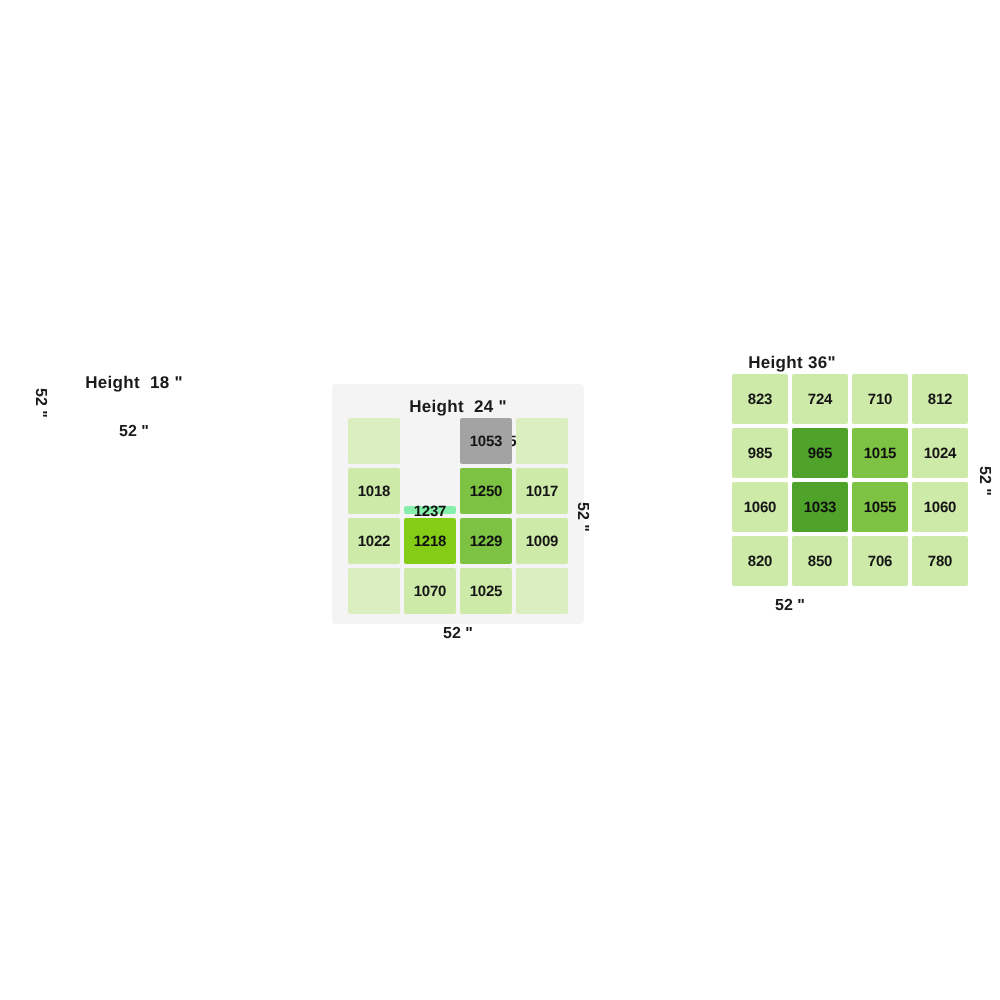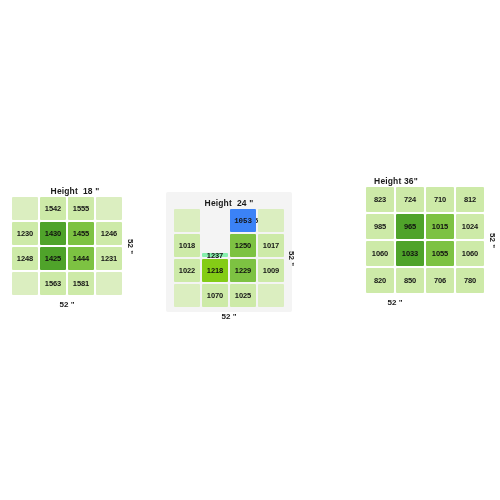--- a/index.html
+++ b/index.html
@@ -114,55 +114,37 @@
 </head>
 <body>
 
 <div id="stage">
 
   <div class="panel" id="panel-0" style="left:12px; top:186px;">
     <div class="panel-bg"></div>
     <div class="panel-inner">
       <div class="panel-title">Height  18 "</div>
       <div class="grid-row-wrap">
-        <div class="grid">
-            <div class="cell empty-cell" style="background: rgb(219, 238, 192);"></div>
-            <div class="cell" style="background: rgb(205, 234, 168);">1542</div>
-            <div class="cell" style="background: rgb(205, 234, 168);">1555</div>
-            <div class="cell empty-cell" style="background: rgb(219, 238, 192);"></div>
-            <div class="cell" style="background: rgb(205, 234, 168);">1230</div>
-            <div class="cell dark" style="background: rgb(79, 163, 42);">1430</div>
-            <div class="cell dark" style="background: rgb(125, 194, 66);">1455</div>
-            <div class="cell" style="background: rgb(205, 234, 168);">1246</div>
-            <div class="cell" style="background: rgb(205, 234, 168);">1248</div>
-            <div class="cell dark" style="background: rgb(79, 163, 42);">1425</div>
-            <div class="cell dark" style="background: rgb(125, 194, 66);">1444</div>
-            <div class="cell" style="background: rgb(205, 234, 168);">1231</div>
-            <div class="cell empty-cell" style="background: rgb(219, 238, 192);"></div>
-            <div class="cell" style="background: rgb(205, 234, 168);">1563</div>
-            <div class="cell" style="background: rgb(205, 234, 168);">1581</div>
-            <div class="cell empty-cell" style="background: rgb(219, 238, 192);"></div>
-          </div>
         <div class="axis-right">
           <span class="rot">52 "</span>
         </div>
       </div>
       <div class="axis-bottom" style="width:110px;">52 "</div>
     </div>
   </div>
 
   <div class="panel" id="panel-1" style="left:166px; top:192px; width:126px; height:120px;">
     <div class="panel-bg" style="background:#f4f4f4;"></div>
     <div class="panel-inner" style="padding:6px 8px 0 8px;">
       <div class="panel-title">Height  24 "</div>
       <div class="grid-row-wrap">
         <div class="grid">
             <div class="cell empty-cell" style="background: rgb(219, 238, 192);"></div>
             <div class="cell" style="background: #d946ef; margin-left: 48px;">1085</div>
-            <div class="cell" style="background: #3b82f6; font-family: Liberation Mono, monospace;">1053</div>
+            <div class="cell" style="background: #a3a3a3;">1053</div>
             <div class="cell empty-cell" style="background: rgb(219, 238, 192);"></div>
             <div class="cell" style="background: rgb(205, 234, 168);">1018</div>
             <div class="cell dark" style="background: #86efac; margin-top: 19px;">1237</div>
             <div class="cell dark" style="background: rgb(125, 194, 66);">1250</div>
             <div class="cell" style="background: rgb(205, 234, 168);">1017</div>
             <div class="cell" style="background: rgb(205, 234, 168);">1022</div>
             <div class="cell dark" style="background: #84cc16;">1218</div>
             <div class="cell dark" style="background: rgb(125, 194, 66);">1229</div>
             <div class="cell" style="background: rgb(205, 234, 168);">1009</div>
             <div class="cell empty-cell" style="background: rgb(219, 238, 192);"></div>

